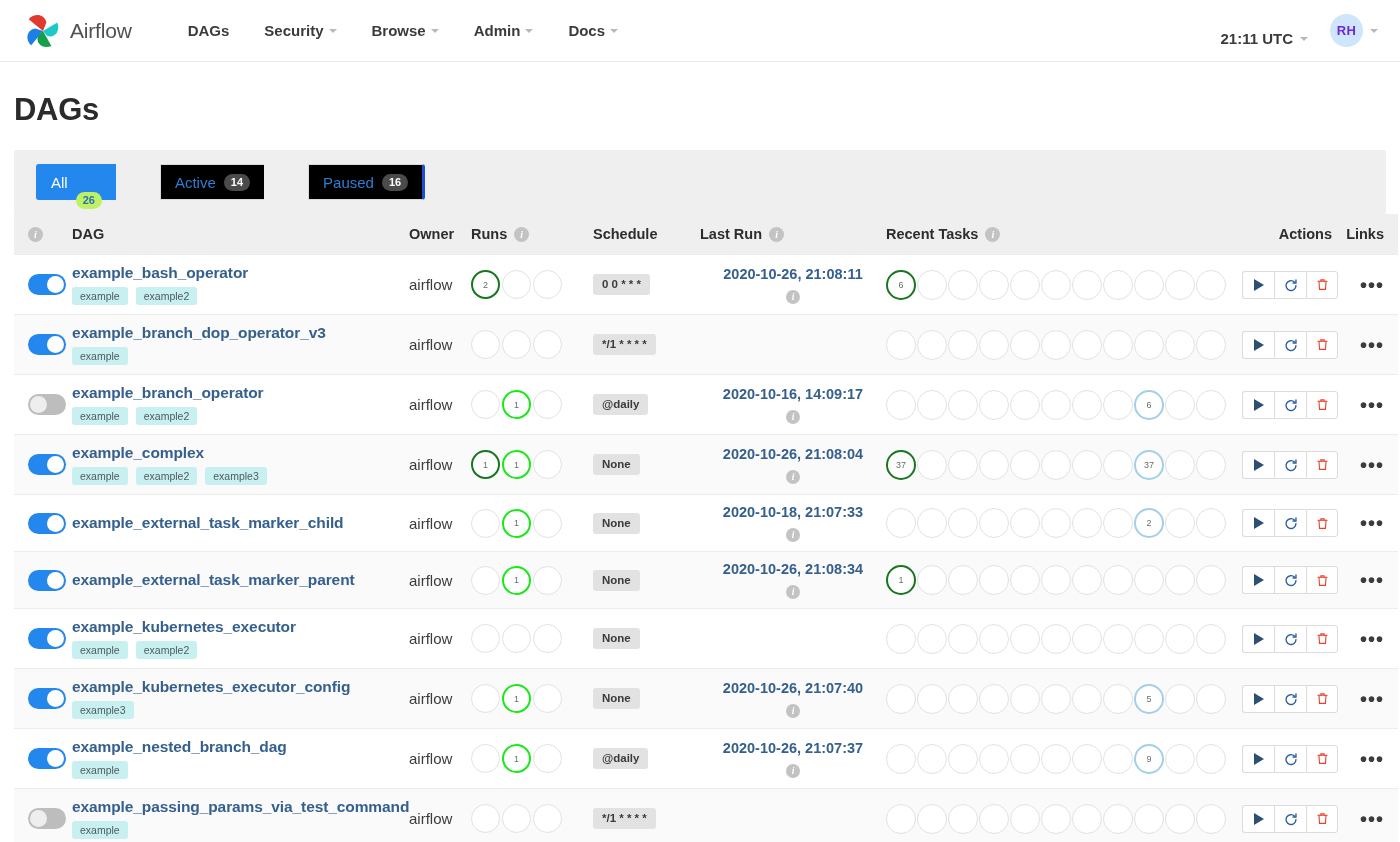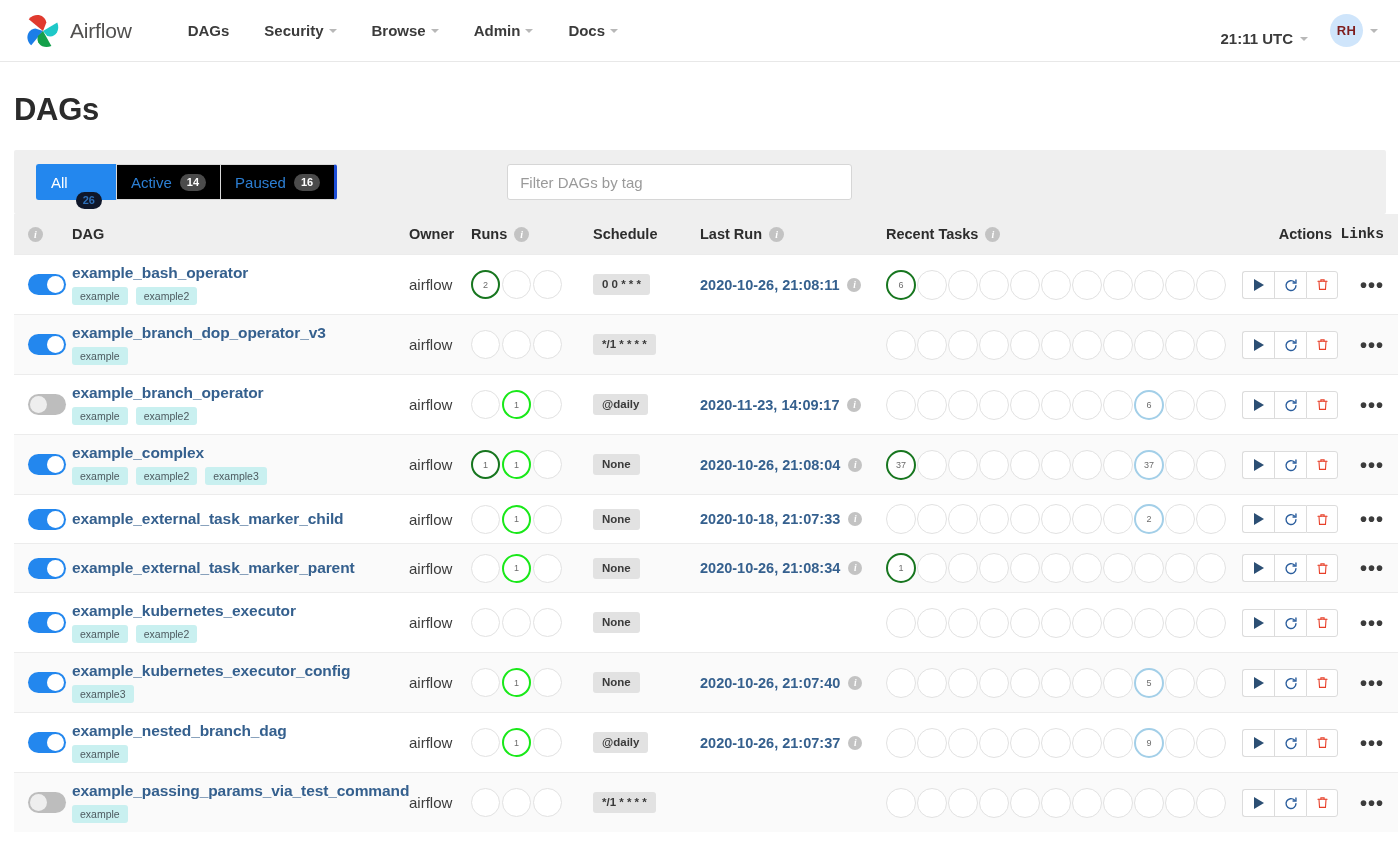--- a/index.html
+++ b/index.html
@@ -65,21 +65,21 @@
     font-weight: bold;
     color: #3b3b3b;
     display: flex; align-items: center; gap: 7px;
     cursor: pointer;
   }
   .avatar-wrap { display:flex; align-items:center; gap:7px; cursor:pointer; }
   .avatar {
     width: 33px; height: 33px;
     border-radius: 50%;
     background: #cfe5fb;
-    color: #7f1d1d;
+    color: #6d28d9;
     font-size: 13px;
     font-weight: bold;
     display: flex; align-items: center; justify-content: center;
     letter-spacing: 0.3px;
   }
 
   
   .page { padding: 0 14px; }
   .page-title {
     font-size: 31px;
@@ -90,21 +90,21 @@
   }
 
   
   .filterbar {
     background: #efefef;
     padding: 14px 22px;
     display: flex;
     align-items: center;
     border-radius: 2px;
   }
-  .btn-group { display: flex; }
+  .btn-group { display: flex; gap: 44px; }
   .fbtn {
     background: #000000;
     border: 1px solid #dadada;
     border-right: none;
     font-size: 15px;
     color: #2c7fd4;
     padding: 8px 14px;
     cursor: pointer;
     display: flex; align-items: center; gap: 8px;
     height: 36px;
@@ -116,21 +116,21 @@
     background: #4b4b4b;
     color: #fff;
     border-radius: 9px;
     font-size: 11px;
     font-weight: bold;
     padding: 2px 7px;
     min-width: 22px;
     text-align: center;
     line-height: 13px;
   }
-  .fbtn.active .pill { background: #0f172a; color: #2d6fb8; margin-top: 36px; }
+  .fbtn.active .pill { background: #bef264; color: #2d6fb8; margin-top: 36px; }
 
   .tagfilter {
     margin-left: 170px;
     width: 345px;
   }
   .searchbox { margin-left: auto; width: 425px; }
   .inp {
     width: 100%;
     height: 36px;
     border: 1px solid #d6d6d6;
@@ -257,21 +257,21 @@
     color: #3a3a3a;
     border-radius: 3px;
     font-size: 11.5px;
     font-weight: bold;
     padding: 4px 9px;
     line-height: 13px;
     white-space: nowrap;
     cursor: pointer;
   }
 
-  .lastrun { display: flex; align-items: center; gap: 8px; }
+  .lastrun { display: flex; align-items: center; gap: 8px; flex-direction: column; }
   .lastrun a {
     color: #35608e;
     font-size: 14.5px;
     font-weight: bold;
     text-decoration: none;
     white-space: nowrap;
   }
 
   
   .actions { display: flex; }
@@ -354,23 +354,20 @@
       <div class="fbtn">
         <span>Active</span>
         <span class="pill">14</span>
       </div>
       <div class="fbtn">
         <span>Paused</span>
         <span class="pill">16</span>
       </div>
     </div>
 
-    <div class="tagfilter">
-      <input class="inp" type="text" placeholder="Filter DAGs by tag" style="">
-    </div>
 
   </div>
 
   <table class="dags">
     <thead>
       <tr>
         <th class="c-toggle">
           <div class="th-inner" style="padding-left:14px;">
             <span class="info-i">i</span>
           </div>
@@ -407,21 +404,21 @@
             <span>Recent Tasks</span>
             <span class="info-i">i</span>
           </div>
         </th>
         <th class="c-act">
           <div class="th-inner" style="justify-content:flex-end;padding-right:6px;">
             <span>Actions</span>
           </div>
         </th>
         <th class="c-links">
-          <div class="th-inner" style="justify-content:flex-end;padding-right:14px;font-family:Liberation Mono, monospace;">
+          <div class="th-inner" style="justify-content:flex-end;padding-right:14px;">
             <span>Links</span>
           </div>
         </th>
       </tr>
     </thead>
     <tbody id="dags-body">
         <tr>
           <td class="c-toggle">
             <div class="switch">
               <div class="knob"></div>
@@ -566,21 +563,21 @@
           <td class="c-runs">
             <div class="circles">
               <div class="circ"></div>
               <div class="circ running">1</div>
               <div class="circ"></div>
             </div>
           </td>
           <td class="c-sched"><span class="sched-badge">@daily</span></td>
           <td class="c-last">
             <div class="lastrun">
-              <a href="#">2020-11-23, 14:09:17</a>
+              <a href="#">2020-10-16, 14:09:17</a>
               <span class="info-i small">i</span>
             </div>
           </td>
           <td class="c-tasks">
             <div class="circles tasks">
               <div class="circ"></div>
               <div class="circ"></div>
               <div class="circ"></div>
               <div class="circ"></div>
               <div class="circ"></div>

